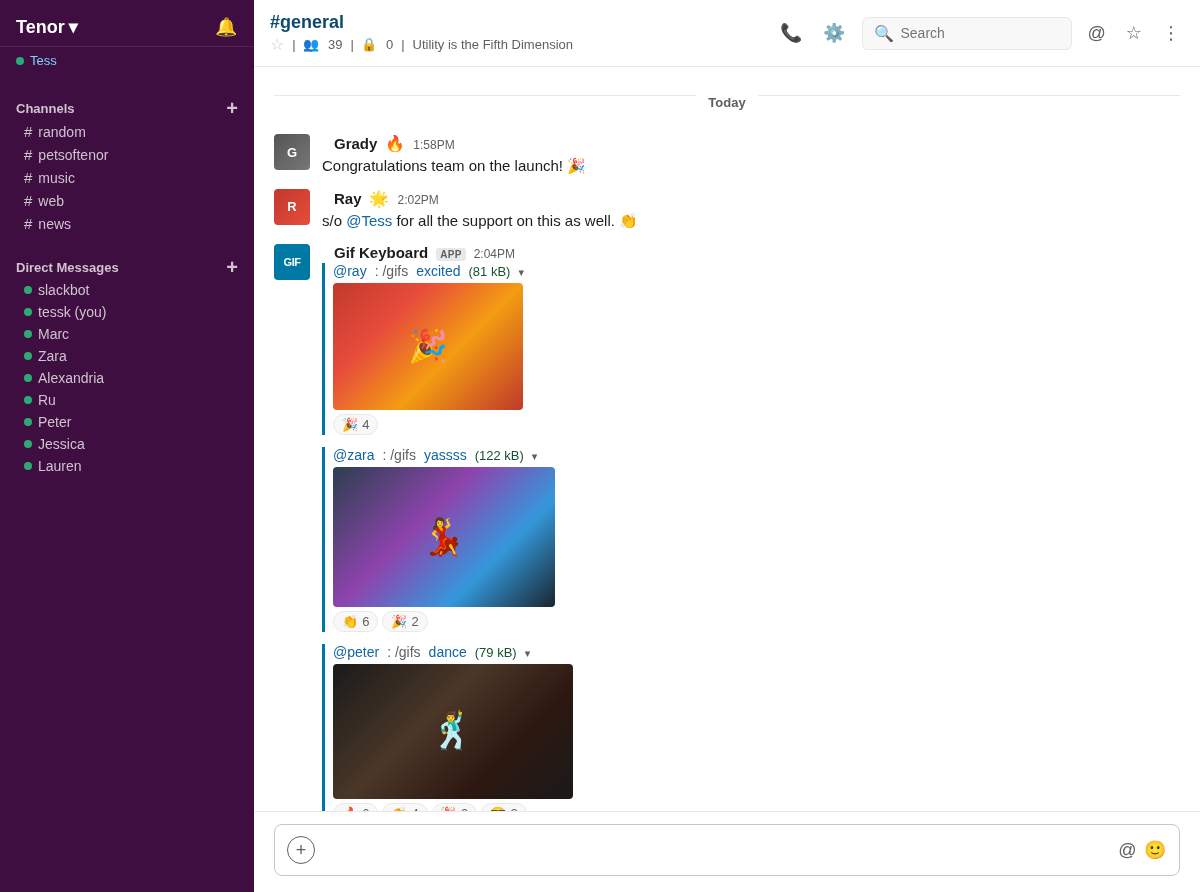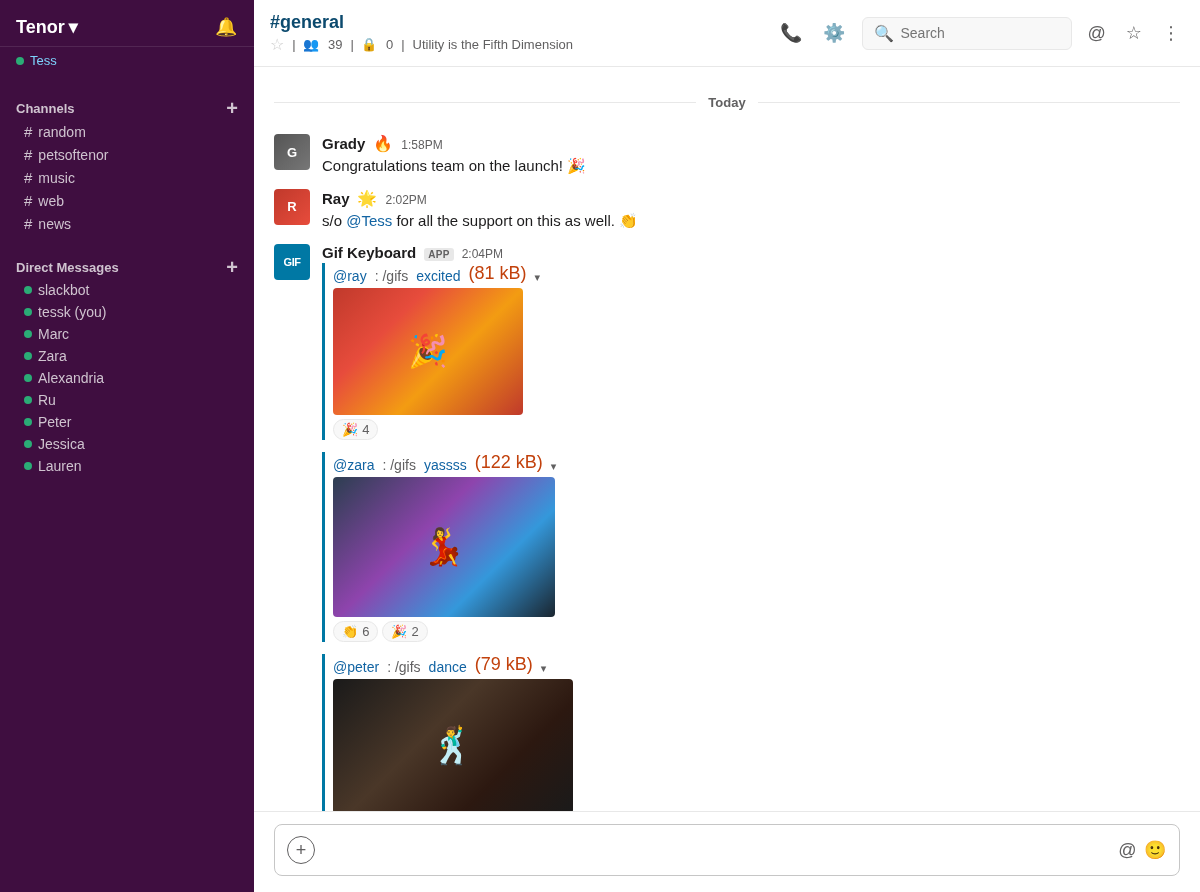--- a/index.html
+++ b/index.html
@@ -114,21 +114,20 @@
 
     
     #messages-area {
       flex: 1;
       overflow-y: auto;
       padding: 16px 0;
       background: #fff;
     }
     .date-divider {
       display: flex;
-      align-items: center;
       justify-content: center;
       margin: 12px 20px 20px;
       position: relative;
     }
     .date-divider::before, .date-divider::after {
       content: '';
       flex: 1;
       height: 1px;
       background: #e8e8e8;
     }
@@ -169,37 +168,37 @@
       display: flex;
       align-items: center;
       justify-content: center;
       flex-shrink: 0;
       font-size: 11px;
       font-weight: 900;
       color: #fff;
       letter-spacing: -0.5px;
     }
     .message-content { flex: 1; min-width: 0; }
-    .message-header { display: flex; align-items: baseline; gap: 8px; margin-bottom: 2px; }
+    .message-header { display: flex; align-items: baseline; gap: 8px; margin-bottom: 2px; margin-left: 12px; }
     .sender-name { font-size: 15px; font-weight: 700; color: #1d1c1d; cursor: pointer; }
     .app-badge {
       background: #e8e8e8;
       color: #616061;
       font-size: 10px;
       font-weight: 700;
       padding: 1px 4px;
       border-radius: 3px;
       letter-spacing: 0.3px;
     }
     .timestamp { font-size: 12px; color: #616061; }
     .message-text { font-size: 15px; color: #1d1c1d; line-height: 1.46; }
     .mention { color: #1264a3; cursor: pointer; }
     .gif-command { color: #616061; font-size: 14px; margin-bottom: 4px; display: flex; align-items: flex-end; gap: 8px; }
     .gif-link { color: #1264a3; cursor: pointer; }
-    .gif-size { color: #c2410c; font-size: 18px; }
+    .gif-size { color: #14532d; font-size: 13px; }
     .dropdown-arrow { color: #616061; font-size: 11px; cursor: pointer; }
 
     
     .reactions { display: flex; gap: 4px; margin-top: 4px; flex-wrap: wrap; }
     .reaction {
       display: flex;
       align-items: center;
       gap: 4px;
       background: #f8f8f8;
       border: 1px solid #e8e8e8;

